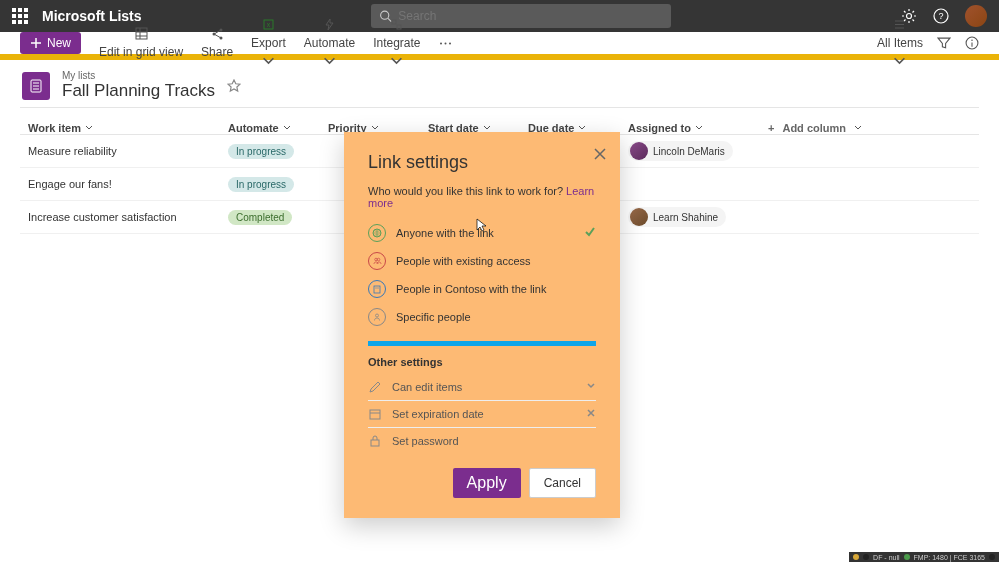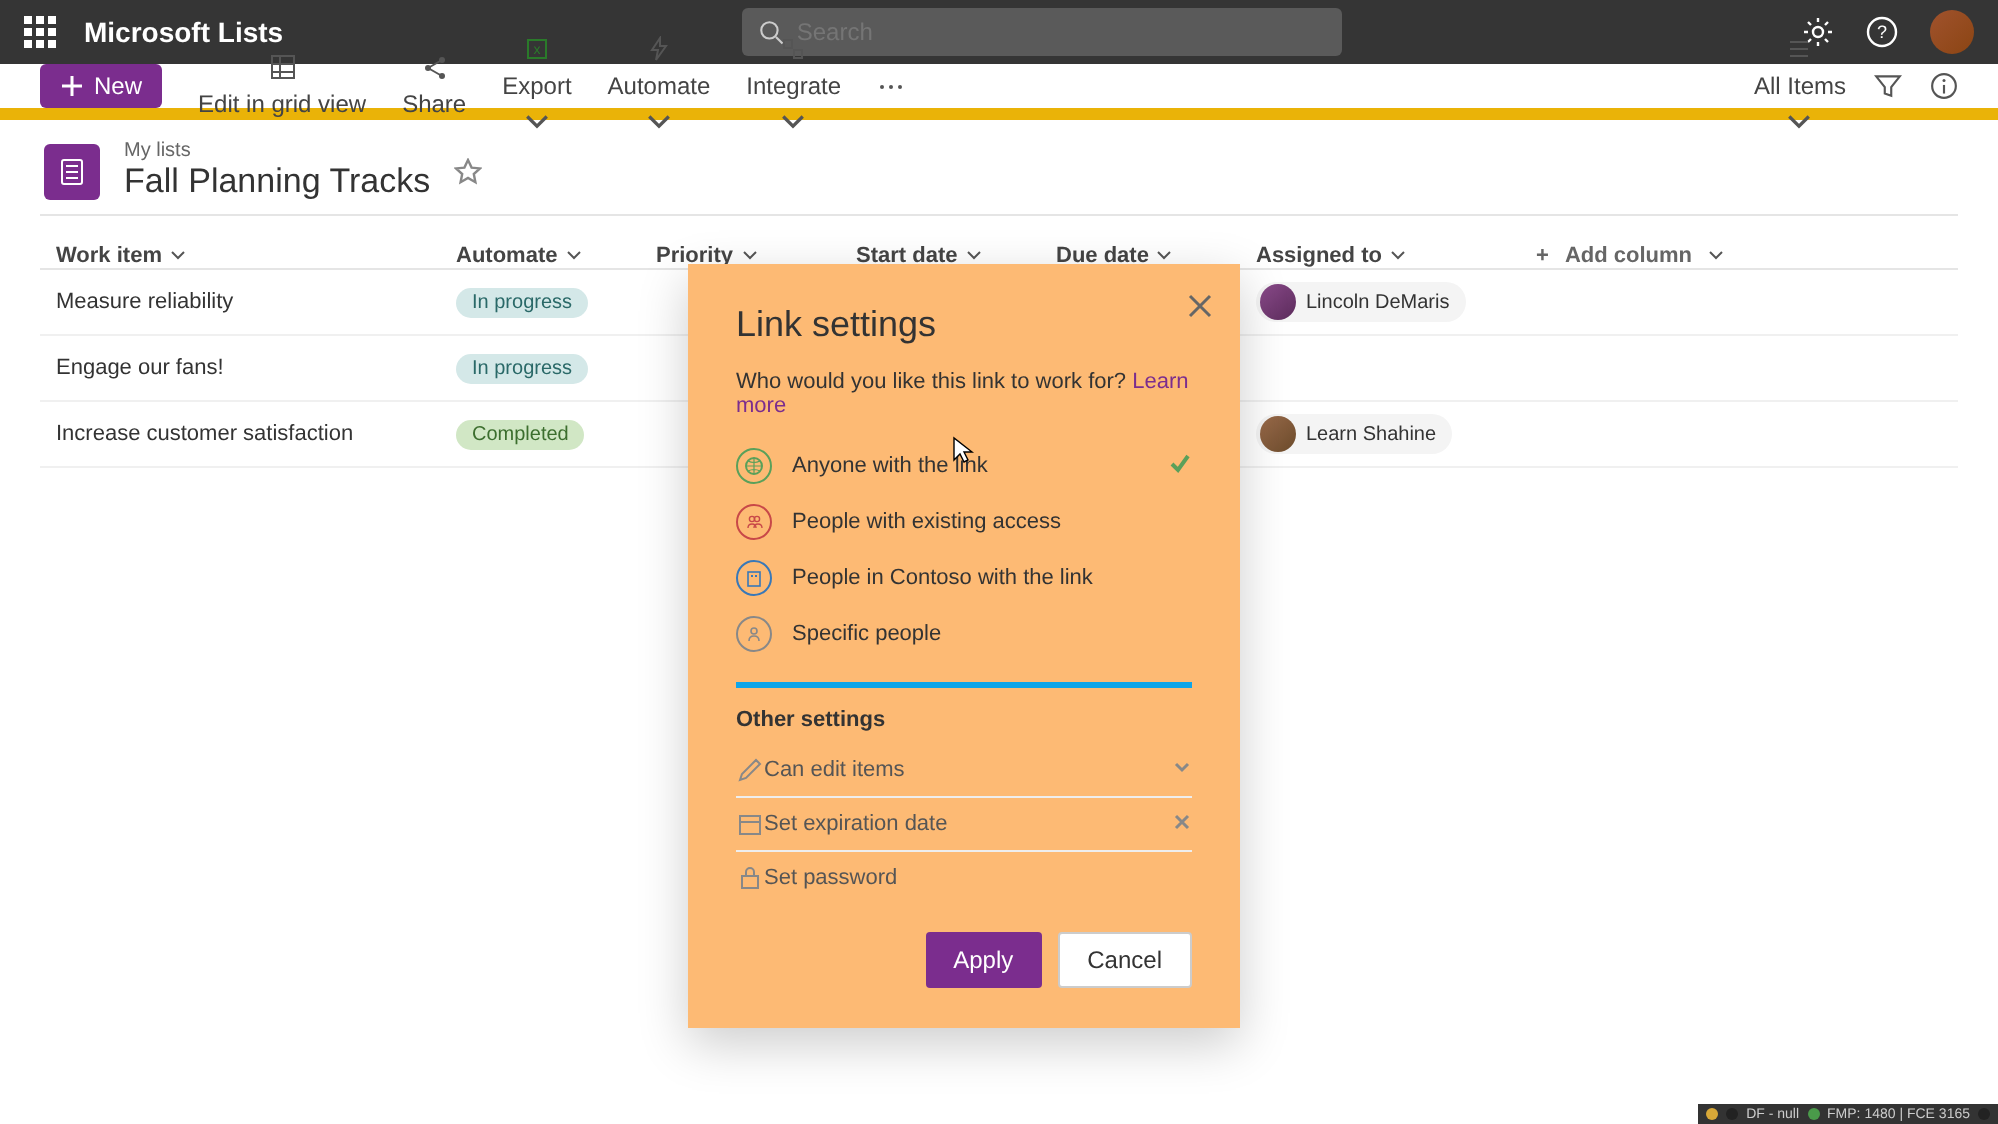--- a/index.html
+++ b/index.html
@@ -67,29 +67,29 @@
     .ic-globe { border: 1.5px solid #5aa05a; }
     .ic-globe svg { width: 10px; height: 10px; fill: #5aa05a; }
     .ic-org { border: 1.5px solid #3878b8; }
     .ic-org svg { width: 10px; height: 10px; fill: #3878b8; }
     .ic-exist { border: 1.5px solid #c84848; }
     .ic-exist svg { width: 10px; height: 10px; fill: #c84848; }
     .ic-spec { border: 1.5px solid #888; }
     .ic-spec svg { width: 10px; height: 10px; fill: #888; }
     .check-mark { position: absolute; right: 0; }
     .check-mark svg { width: 12px; height: 12px; stroke: #5aa05a; stroke-width: 2; fill: none; }
-    .divider-sec { border-top: 3px solid #0ea5e9; margin-top: 10px; padding-top: 10px; }
+    .divider-sec { border-top: 5px solid #0ea5e9; margin-top: 10px; padding-top: 10px; }
     .sec-title { font-size: 11px; font-weight: 600; color: #333; margin-bottom: 6px; }
-    .set-row { display: flex; align-items: center; gap: 0; padding: 6px 0; border-bottom: 1px solid #eee; font-size: 11px; color: #555; position: relative; }
+    .set-row { display: flex; align-items: center; gap: 10px; padding: 6px 0; border-bottom: 1px solid #eee; font-size: 11px; color: #555; position: relative; }
     .set-row:last-of-type { border-bottom: none; }
     .set-row svg.lead { width: 14px; height: 14px; fill: #888; }
     .set-row .trail { position: absolute; right: 0; }
     .set-row .trail svg { width: 10px; height: 10px; stroke: #888; stroke-width: 1.5; fill: none; }
     .modal-btns { display: flex; justify-content: flex-end; gap: 8px; margin-top: 14px; }
-    .btn-apply { background: #7b2d8e; color: #fff; border: none; padding: 6px 14px; font-size: 12px; border-radius: 2px; cursor: pointer; }
+    .btn-apply { background: #7b2d8e; color: #fff; border: none; padding: 6px 14px; font-size: 16px; border-radius: 2px; cursor: pointer; }
     .btn-cancel { background: #fff; color: #333; border: 1px solid #ccc; padding: 6px 14px; font-size: 12px; border-radius: 2px; cursor: pointer; }
     
     
     .cursor { position: absolute; top: 218px; left: 476px; }
     .cursor svg { width: 14px; height: 14px; }
     
     
     .status-strip { position: absolute; bottom: 0; right: 0; height: 10px; display: flex; align-items: center; gap: 4px; font-size: 7px; background: #333; color: #ccc; padding: 0 4px; }
     .status-strip .dot { width: 6px; height: 6px; border-radius: 50%; }
     .d-y { background: #d8a838; } .d-g { background: #4a9a4a; } .d-b { background: #222; }

